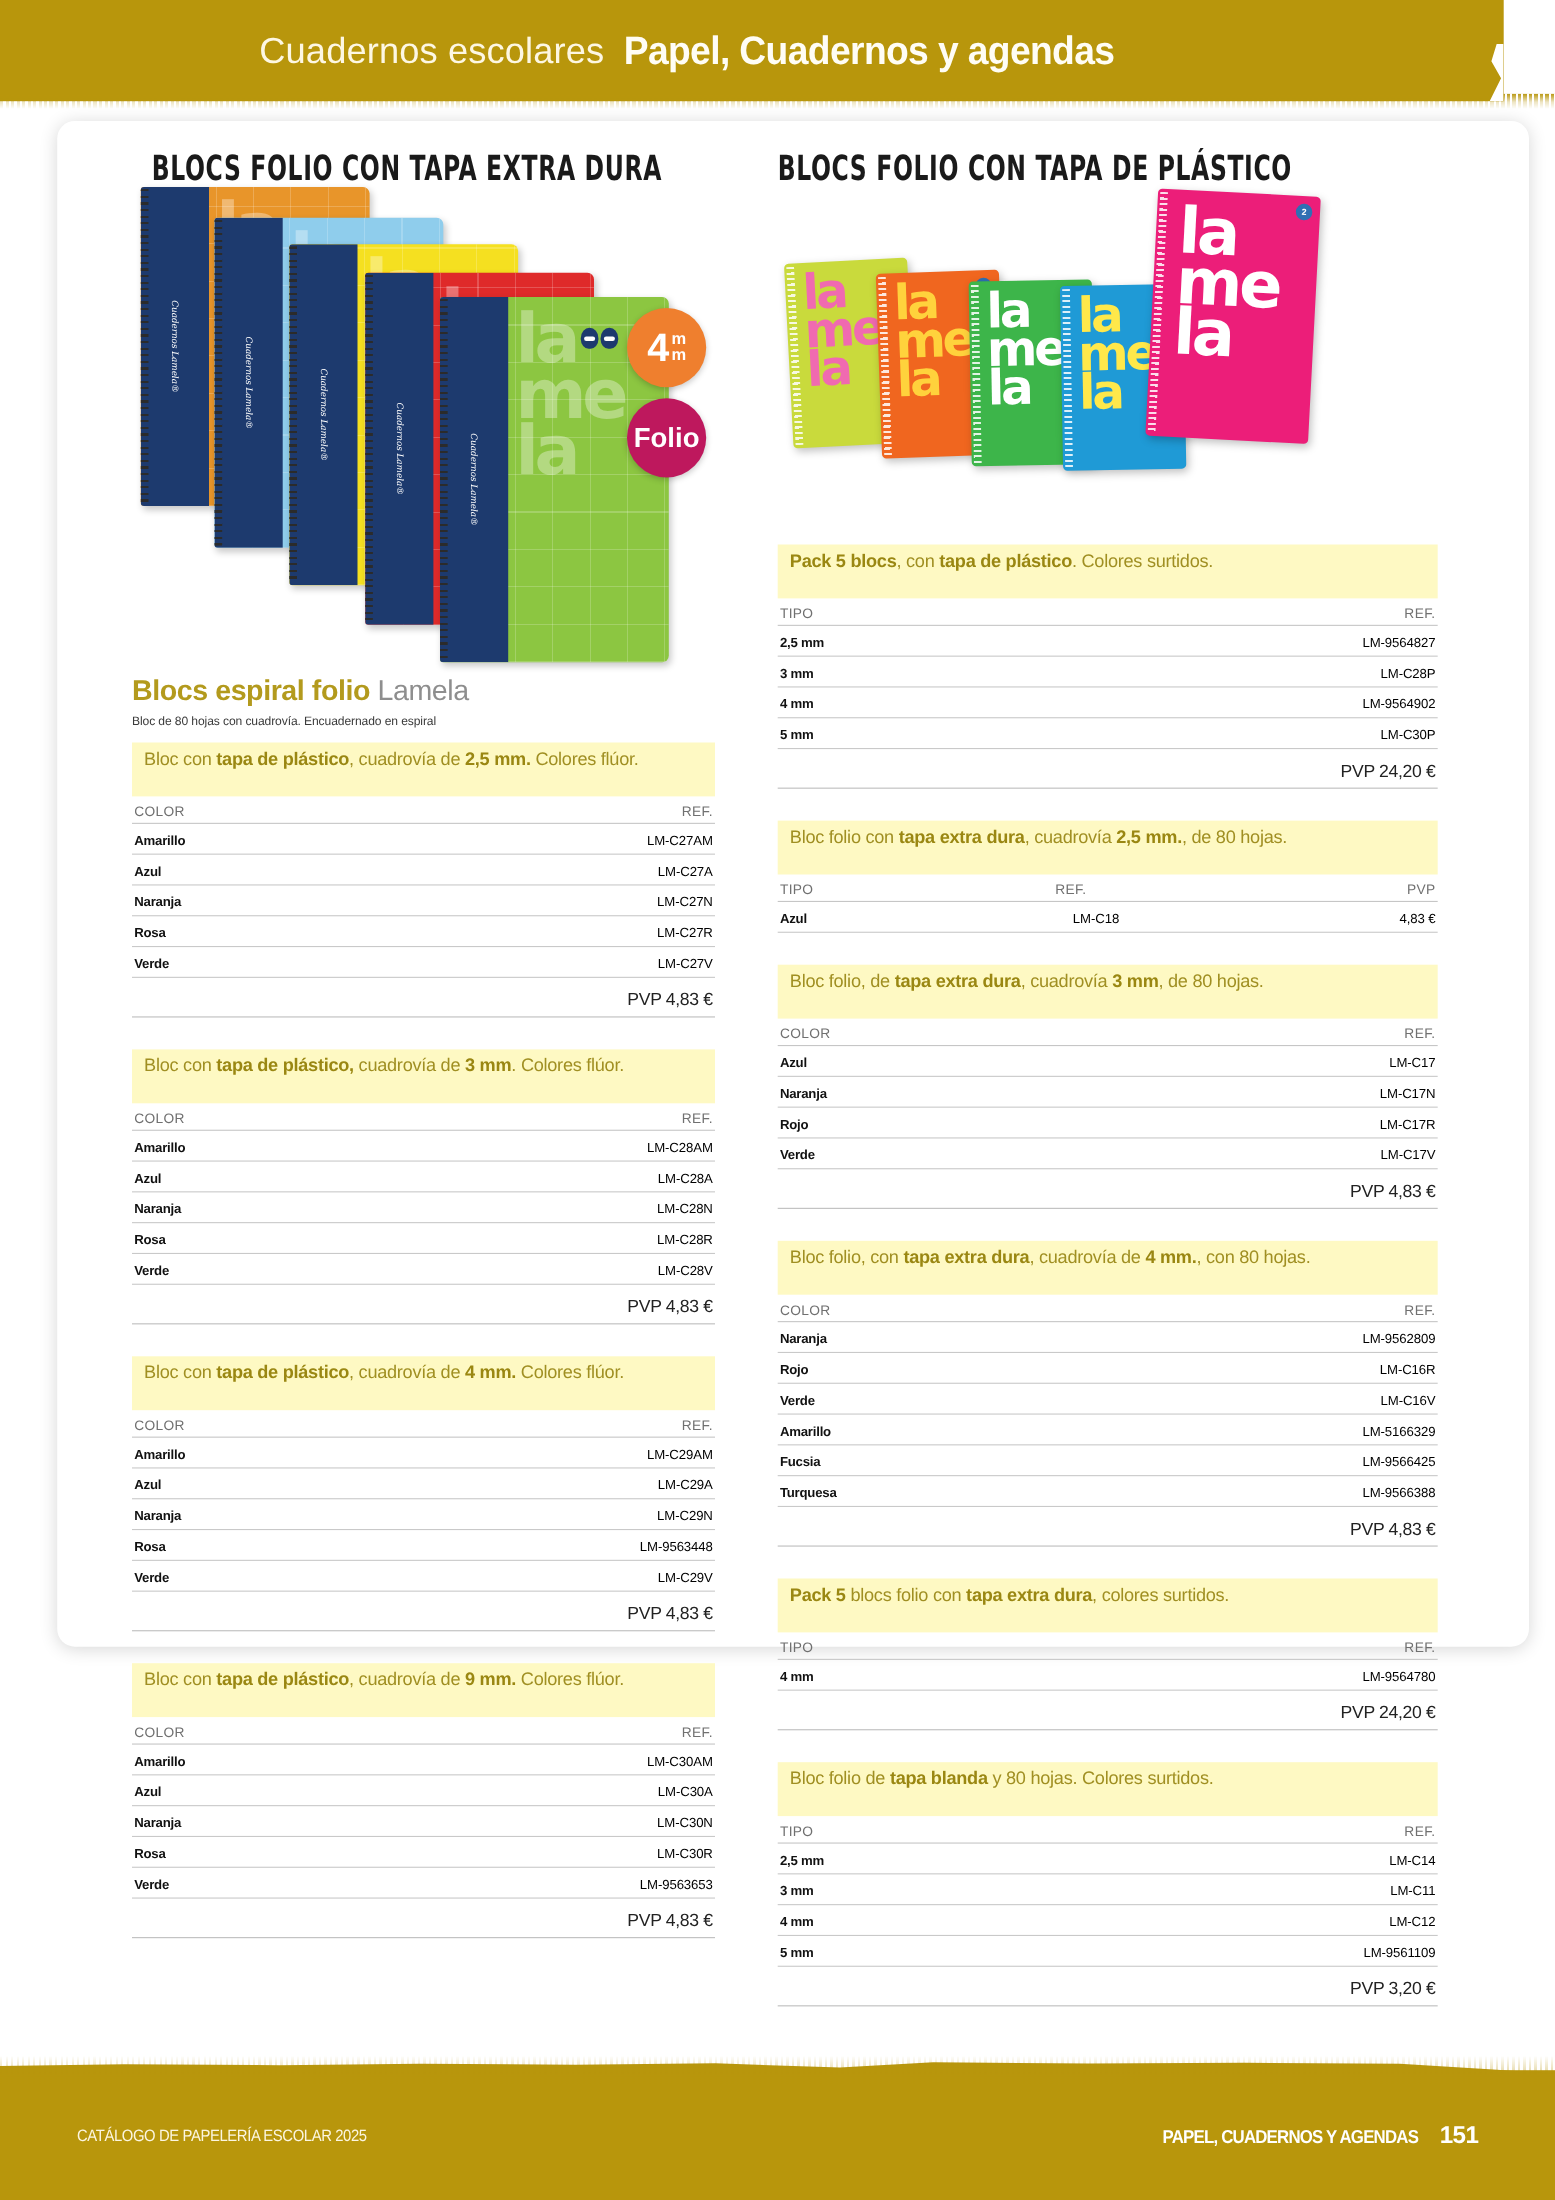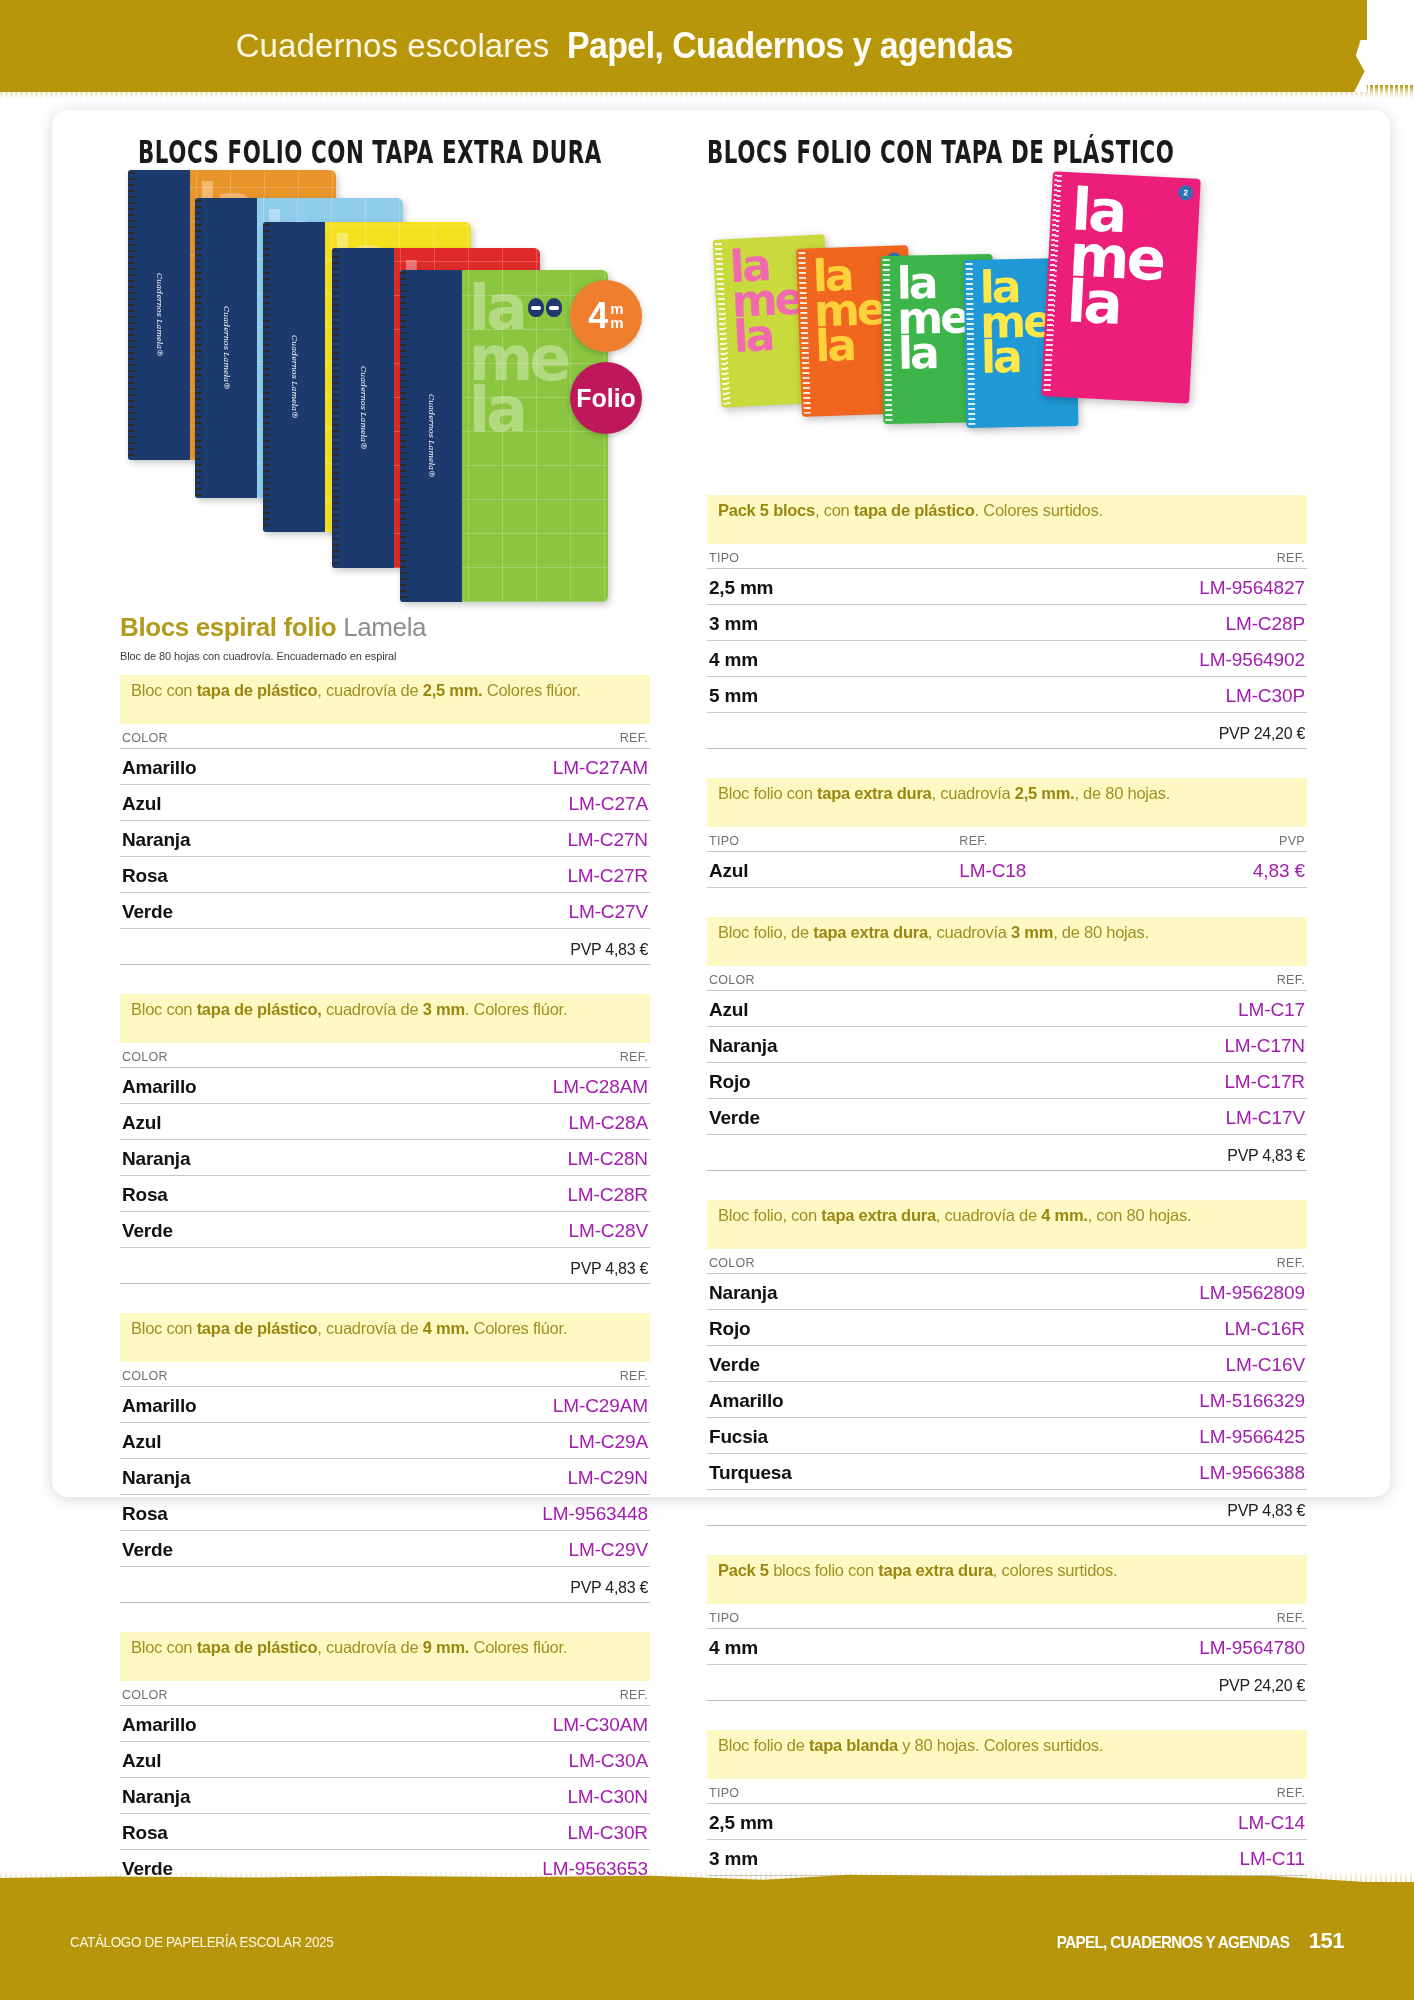--- a/index.html
+++ b/index.html
@@ -288,26 +288,27 @@
     border-bottom: 1px solid #b9b9b9;
   }
   .hdr-row {
     font-size: 12.5px;
     color: #707070;
     letter-spacing: 0.3px;
     padding: 7px 2px 3px 2px;
     border-bottom-color: #c6c6c6;
   }
   .data-row {
-    font-size: 19px;
+    font-size: 12px;
     padding: 8px 2px 5px 2px;
     border-bottom-color: #c9c9c9;
+    gap: 16px;
   }
   .data-row .c1 { font-weight: 700; color: #111; letter-spacing: -0.2px; }
-  .data-row .c2, .data-row .c3 { color: #a21caf; letter-spacing: -0.1px; }
+  .data-row .c2, .data-row .c3 { color: #000000; letter-spacing: -0.1px; }
   .price-row {
     font-size: 16px;
     padding: 12px 2px 5px 2px;
     justify-content: flex-end;
     color: #222;
     border-bottom-color: #bdbdbd;
   }
   .price-row .lbl { letter-spacing: -0.3px; }
 
   .c1 { flex: 1 1 auto; text-align: left; }

